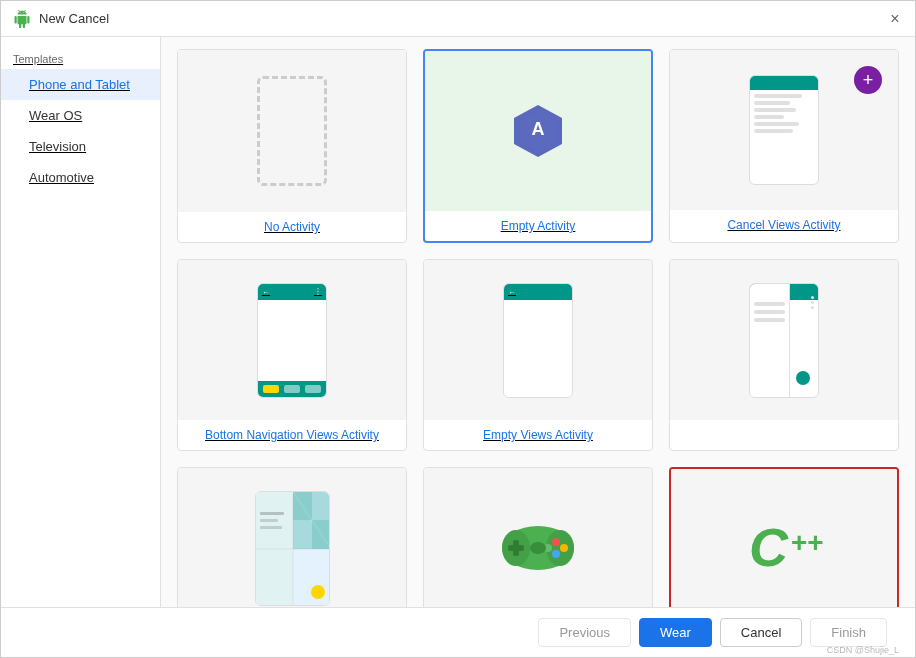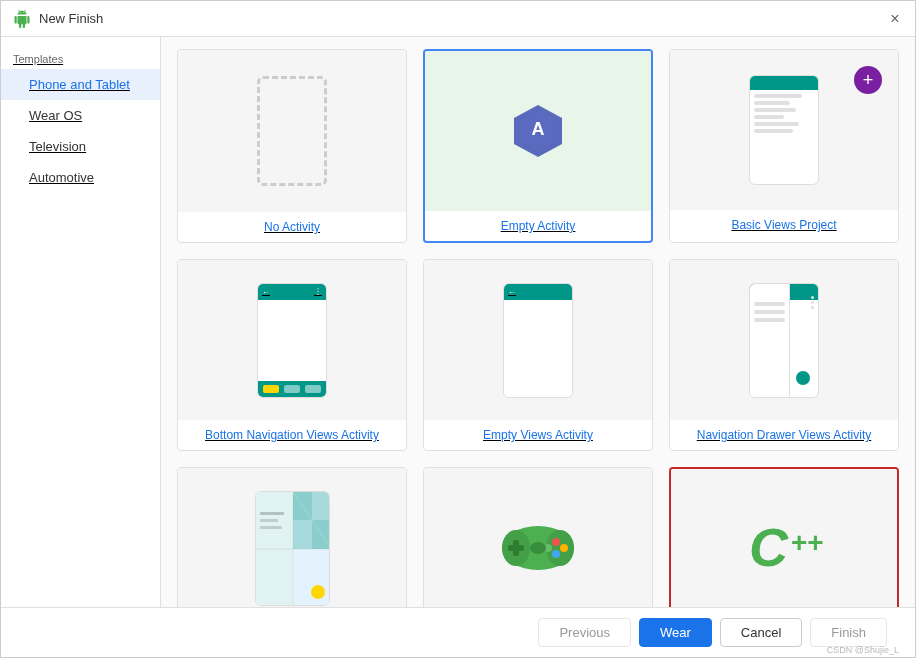--- a/index.html
+++ b/index.html
@@ -395,21 +395,21 @@
 <body>
 
 <div class="dialog">
 
   <div class="title-bar">
     <div class="title-bar-left">
 
       <svg class="android-logo" viewBox="0 0 24 24">
         <path d="M6 18c0 .55.45 1 1 1h1v3.5c0 .83.67 1.5 1.5 1.5s1.5-.67 1.5-1.5V19h2v3.5c0 .83.67 1.5 1.5 1.5s1.5-.67 1.5-1.5V19h1c.55 0 1-.45 1-1V8H6v10zM3.5 8C2.67 8 2 8.67 2 9.5v7c0 .83.67 1.5 1.5 1.5S5 17.33 5 16.5v-7C5 8.67 4.33 8 3.5 8zm17 0c-.83 0-1.5.67-1.5 1.5v7c0 .83.67 1.5 1.5 1.5s1.5-.67 1.5-1.5v-7c0-.83-.67-1.5-1.5-1.5zm-4.97-5.84l1.3-1.3c.2-.2.2-.51 0-.71-.2-.2-.51-.2-.71 0l-1.48 1.48C13.85 1.23 12.95 1 12 1c-.96 0-1.86.23-2.66.63L7.85.15c-.2-.2-.51-.2-.71 0-.2.2-.2.51 0 .71l1.31 1.31C7.01 3.07 6 4.43 6 6h12c0-1.57-1.01-2.93-2.47-3.84zM10 4H9V3h1v1zm5 0h-1V3h1v1z" fill="#4caf50"></path>
       </svg>
-      <span class="title-text">New Finish</span>
+      <span class="title-text">New Cancel</span>
     </div>
     <div class="close-btn">×</div>
   </div>
 
   <div class="main-content">
 
     <div class="sidebar">
       <div class="sidebar-section-label">Templates</div>
       <div class="sidebar-item active">
         <span>Phone and Tablet</span>
@@ -457,21 +457,21 @@
               <div class="basic-phone-content">
                 <div class="basic-line" style="width:80%"></div>
                 <div class="basic-line" style="width:60%"></div>
                 <div class="basic-line" style="width:70%"></div>
                 <div class="basic-line" style="width:50%"></div>
                 <div class="basic-line" style="width:75%"></div>
                 <div class="basic-line" style="width:65%"></div>
               </div>
             </div>
           </div>
-          <div class="template-label">Basic Views Project</div>
+          <div class="template-label">Cancel Views Activity</div>
         </div>
 
         <div class="template-card">
           <div class="template-thumbnail" style="background:#f5f5f5; align-items:center; justify-content:center;">
             <div class="bottom-nav-phone">
               <div class="bnp-header">
                 <span class="bnp-back-arrow">←</span>
                 <span class="bnp-dots">⋮</span>
               </div>
               <div class="bnp-body"></div>
@@ -507,21 +507,20 @@
                 <div class="nd-item"></div>
               </div>
               <div class="nd-circle"></div>
               <div class="nd-dots">
                 <div class="nd-dot"></div>
                 <div class="nd-dot"></div>
                 <div class="nd-dot"></div>
               </div>
             </div>
           </div>
-          <div class="template-label">Navigation Drawer Views Activity</div>
         </div>
 
         <div class="template-card">
           <div class="template-thumbnail" style="background:#f5f5f5; align-items:center; justify-content:center;">
             <div class="rv-phone">
               
               <svg width="75" height="115" viewBox="0 0 75 115">
 
                 <rect x="0" y="0" width="37" height="115" fill="#e0f2f1"></rect>
 

